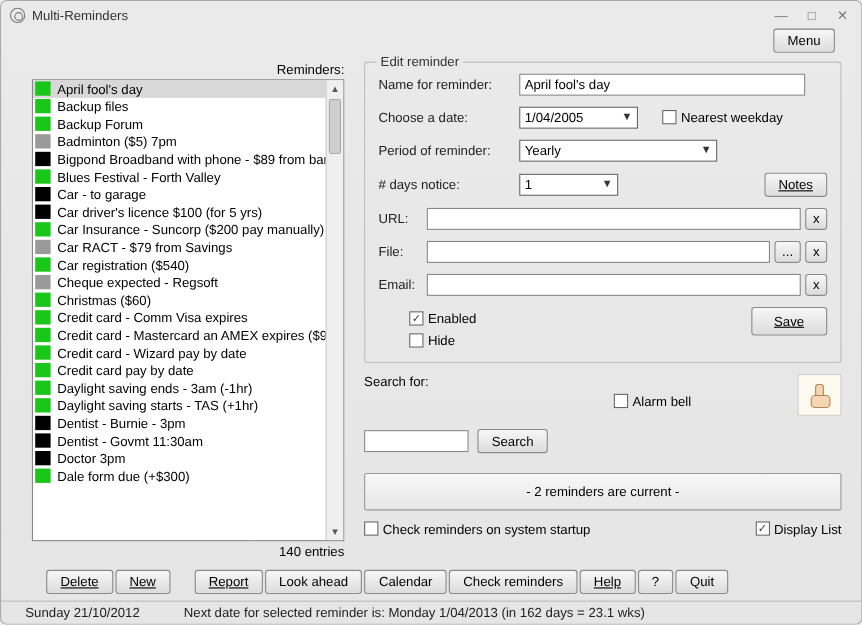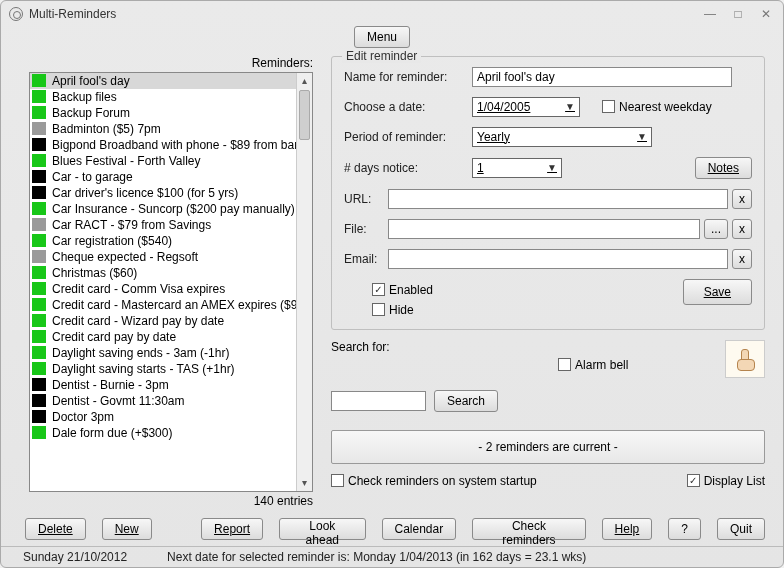--- a/index.html
+++ b/index.html
@@ -4,21 +4,21 @@
 <style>
 * { box-sizing: border-box; margin: 0; padding: 0; font-family: "Segoe UI", Tahoma, sans-serif; font-size: 12px; }
 body { background: #f0f0f0; width: 784px; height: 568px; overflow: hidden; }
 .window { width: 784px; height: 568px; background: linear-gradient(#eaeaea,#e5e5e5); border: 1px solid #aaa; border-radius: 6px; position: relative; display: flex; flex-direction: column; }
 .titlebar { height: 26px; display: flex; align-items: center; padding: 0 8px; }
 .app-icon { width: 14px; height: 14px; border: 1px solid #777; border-radius: 50%; margin-right: 6px; position: relative; }
 .app-icon::before { content:""; position:absolute; left:3px; top:3px; width:6px; height:6px; border:1px solid #777; border-radius:50%; }
 .title { color: #333; }
 .win-controls { margin-left: auto; display: flex; gap: 10px; color: #777; }
 .win-btn { width: 18px; height: 16px; display:flex; align-items:center; justify-content:center; cursor:default; }
-.menu-row { height: 30px; display:flex; justify-content:center; padding: 0 24px 0 4px; }
+.menu-row { height: 30px; display:flex; justify-content:flex-end; padding: 0 24px 0 4px; }
 .body { flex:1; display:flex; padding: 0 18px 0 28px; gap: 18px; }
 .left { width: 284px; display:flex; flex-direction:column; }
 .reminders-label { margin-bottom: 2px; text-align: right; }
 .list { border:1px solid #888; background:#fff; height: 420px; position:relative; }
 .list-inner { overflow:hidden; height:100%; }
 .row { display:flex; align-items:center; height:16px; padding-left:2px; white-space:nowrap; overflow:hidden; }
 .row.sel { background:#d8d8d8; }
 .swatch { width:14px; height:13px; margin-right:6px; flex-shrink:0; }
 .scrollbar { position:absolute; right:0; top:0; bottom:0; width:16px; background:#efefef; border-left:1px solid #ccc; }
 .scroll-arrow { height:16px; display:flex; align-items:center; justify-content:center; color:#555; font-size:10px; }
@@ -26,39 +26,39 @@
 .entries { text-align:right; margin-top:2px; }
 
 .right { flex:1; display:flex; flex-direction:column; }
 .fieldset { border:1px solid #bfbfbf; border-radius:3px; padding:10px 12px 12px 12px; position:relative; }
 .legend { position:absolute; top:-8px; left:10px; background:linear-gradient(#eaeaea,#e8e8e8); padding:0 4px; color:#333; }
 .form-row { display:flex; align-items:center; margin-bottom:10px; }
 .form-label { width:128px; color:#222; }
 .tinput { border:1px solid #888; background:#fff; height:20px; padding:0 4px; }
 .winbtn { background:linear-gradient(#f7f7f7,#dcdcdc); border:1px solid #8a8a8a; border-radius:3px; height:22px; padding:0 12px; cursor:default; }
 .winbtn.small { padding:0 6px; height:20px; min-width:20px; }
-.select { border:1px solid #666; background:#fff; height:20px; display:flex; align-items:center; padding:0 4px; position:relative;text-decoration:underline; }
+.select { border:1px solid #666; background:#fff; height:20px; display:flex; align-items:center; padding:0 4px; position:relative; }
 .select .arrow { margin-left:auto; font-size:10px; color:#333; }
 .checkbox { width:13px; height:13px; border:1px solid #666; background:#fff; margin-right:4px; display:inline-flex; align-items:center; justify-content:center; font-size:10px; color:#333; }
 .cbwrap { display:flex; align-items:center; }
 .checks-row { display:flex; gap:40px; margin-top:4px; }
 .checks-col { display:flex; flex-direction:column; gap:6px; }
 
 .search-row { display:flex; align-items:flex-start; gap:12px; margin-top:10px; }
 .search-label { margin-bottom:2px; }
 .bell-icon { width:40px; height:38px; border:1px solid #ccc; background:#fefaf0; margin-left:auto; display:flex; align-items:center; justify-content:center; }
 .hand { width:24px; height:24px; position:relative; }
 .hand::before { content:""; position:absolute; left:8px; top:2px; width:6px; height:12px; background:#f3d7b5; border:1px solid #b5844e; border-radius:3px 3px 0 0; }
 .hand::after { content:""; position:absolute; left:4px; top:12px; width:16px; height:10px; background:#f3d7b5; border:1px solid #b5844e; border-radius:4px; }
 
 .current-box { border:1px solid #999; border-radius:2px; background:linear-gradient(#f7f7f7,#e7e7e7); height:34px; display:flex; align-items:center; justify-content:center; margin-top:18px; font-family: Georgia, "Times New Roman", serif; font-size:15px; }
 
 .under-row { display:flex; align-items:center; margin-top:10px; gap:8px; }
 
-.button-row { display:flex; gap:16px; padding:10px 18px 0 24px; align-items:center; }
+.button-row { display:flex; gap:2px; padding:10px 18px 0 41px; align-items:center; }
 .button-row .gap { width:18px; }
 .statusbar { border-top:1px solid #bbb; height:22px; display:flex; align-items:center; padding:0 18px 0 22px; gap:40px; color:#222; margin-top:6px; }
 </style>
 </head>
 <body>
 
 <div class="window">
 
   <div class="titlebar">
     <div class="app-icon"></div>

